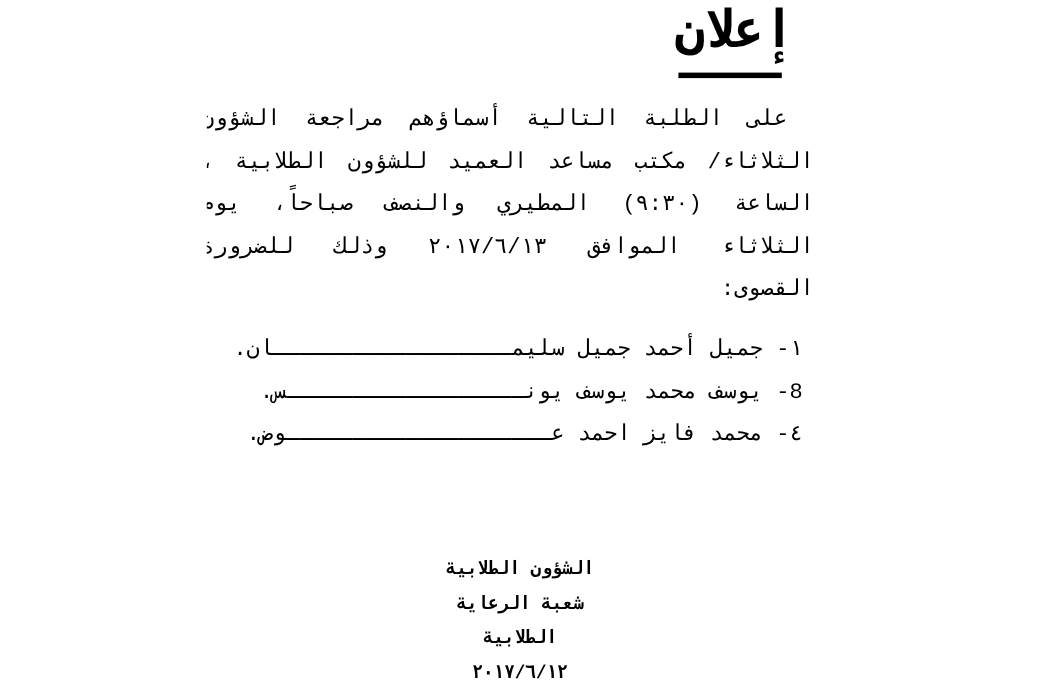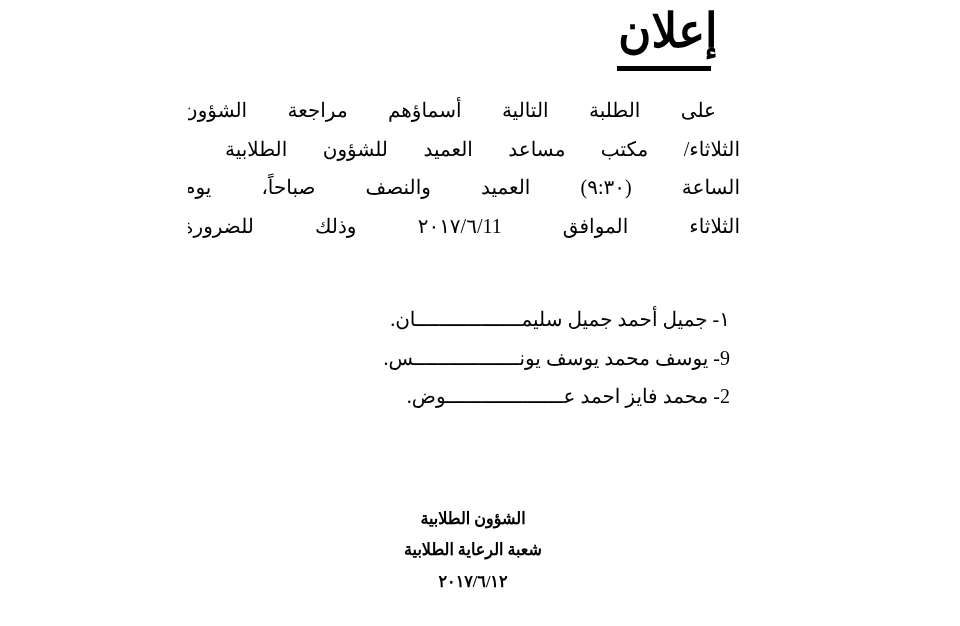--- a/index.html
+++ b/index.html
@@ -6,21 +6,21 @@
     margin: 0;
     padding: 0;
     background: #ffffff;
   }
   .page {
     position: relative;
     width: 772px;
     height: 626px;
     background: #ffffff;
     color: #000000;
-    font-family: Liberation Serif, serif;
+    font-family: Liberation Mono, monospace;
     overflow: hidden;
     direction: rtl;
   }
   
   .title-wrap {
     position: absolute;
     top: 0;
     left: 0;
     width: 960px;
     text-align: center;
@@ -98,28 +98,29 @@
 <div class="page">
 
   <div class="title-wrap">
     <span class="announcement-title">إعلان</span>
   </div>
   <div class="title-underline"></div>
 
   <div class="body-text">
     <div class="body-line first">على الطلبة التالية أسماؤهم مراجعة الشؤون</div>
     <div class="body-line">الثلاثاء/ مكتب مساعد العميد للشؤون الطلابية ،</div>
-    <div class="body-line">الساعة (٩:٣٠) العميد والنصف صباحاً، يوم</div>
-    <div class="body-line">الثلاثاء الموافق ٢٠١٧/٦/11 وذلك للضرورة</div>
+    <div class="body-line">الساعة (٩:٣٠) المطيري والنصف صباحاً، يوم</div>
+    <div class="body-line">الثلاثاء الموافق ٢٠١٧/٦/١٣ وذلك للضرورة</div>
+    <div class="body-line last">القصوى:</div>
   </div>
 
   <div class="student-list">
     <div class="student-item">١- جميل أحمد جميل سليمــــــــــــــــــان.</div>
-    <div class="student-item">9- يوسف محمد يوسف يونــــــــــــــــــس.</div>
-    <div class="student-item">2- محمد فايز احمد عــــــــــــــــــــوض.</div>
+    <div class="student-item">8- يوسف محمد يوسف يونــــــــــــــــــس.</div>
+    <div class="student-item">٤- محمد فايز احمد عــــــــــــــــــــوض.</div>
   </div>
 
   <div class="footer-block">
     <div>الشؤون الطلابية</div>
     <div>شعبة الرعاية الطلابية</div>
     <div>٢٠١٧/٦/١٢</div>
   </div>
 
 </div>
 

